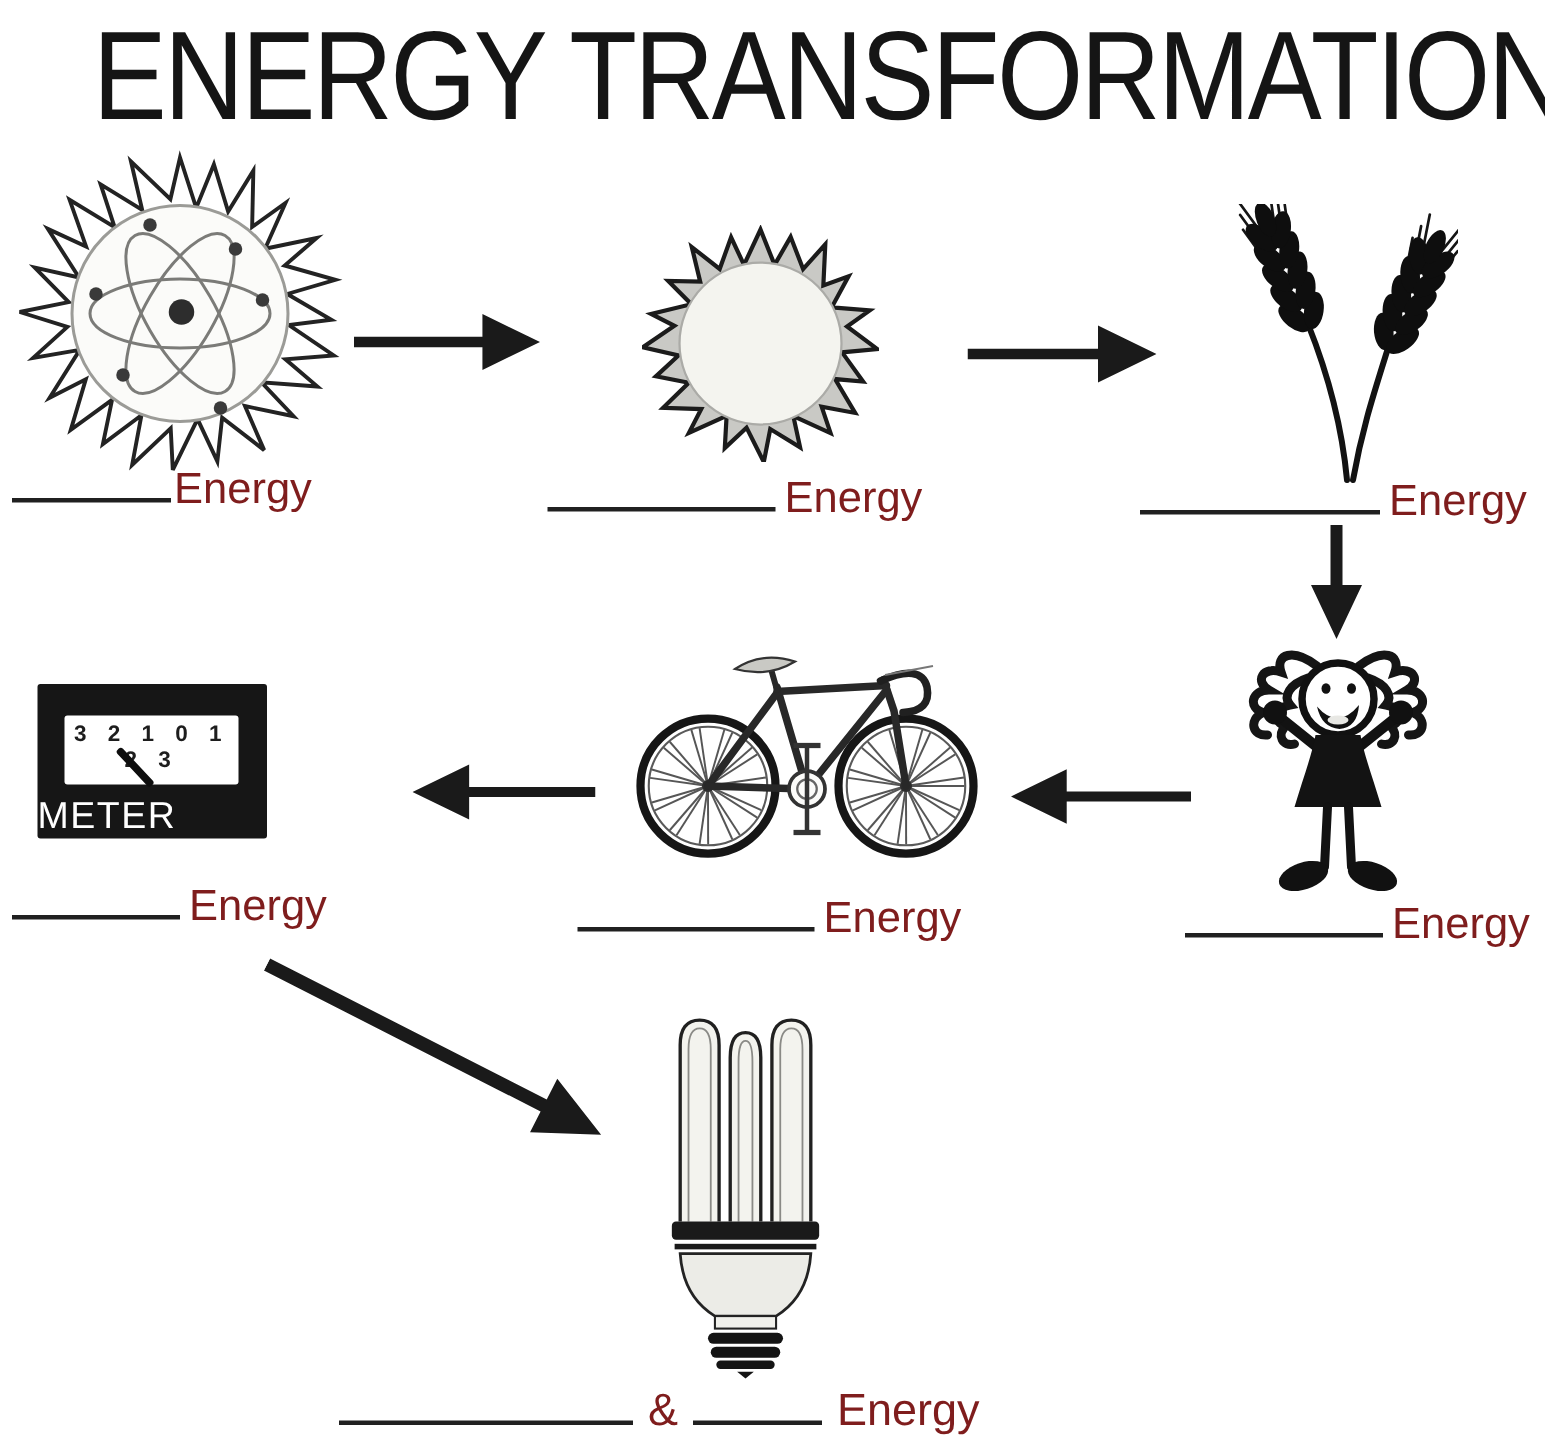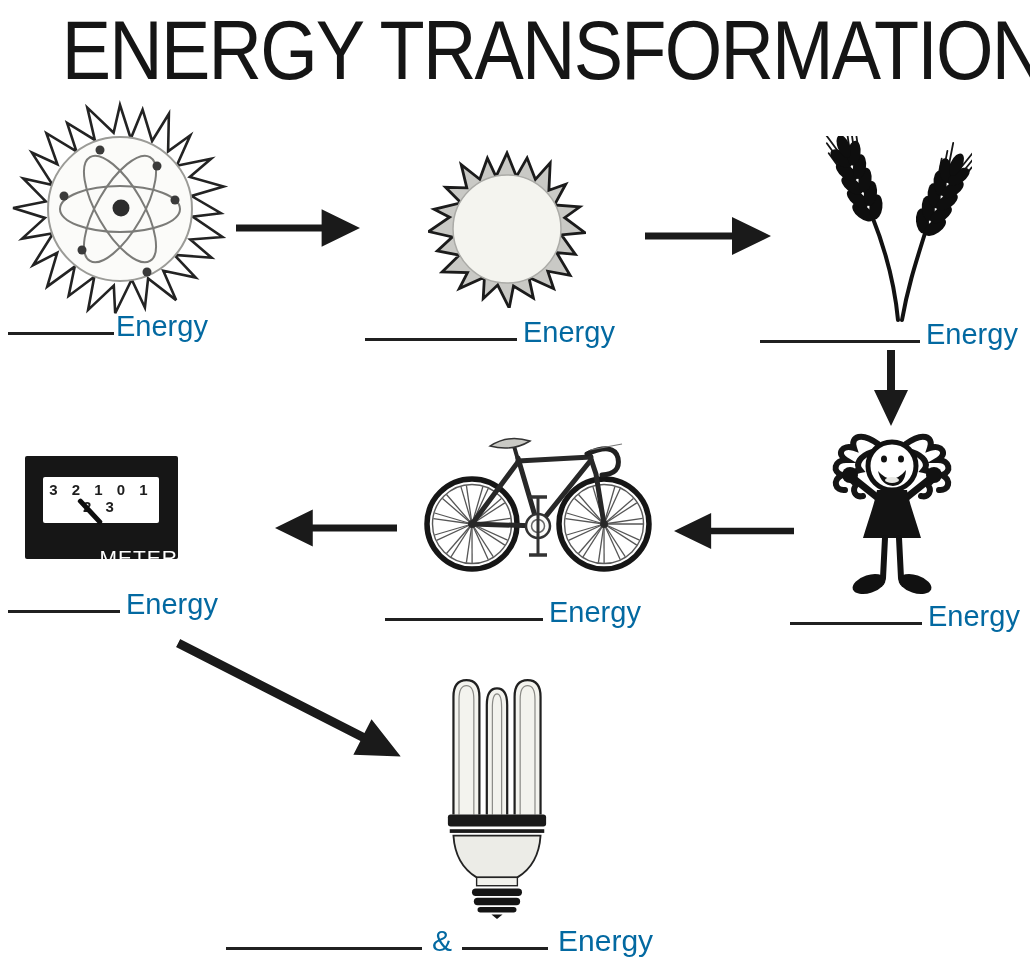--- a/index.html
+++ b/index.html
@@ -2,31 +2,31 @@
 <html><head>
 <meta charset="utf-8">
 <style>
   html,body{margin:0;padding:0;background:#fff;}
   #canvas{position:relative;width:1030px;height:970px;background:#ffffff;
           font-family:"Liberation Sans",sans-serif;overflow:hidden;color:#222;}
   .abs{position:absolute;}
   .title{left:0;top:2px;width:1030px;text-align:center;font-size:84px;font-weight:400;
          letter-spacing:-2px;color:#151515;transform:scaleX(0.88);transform-origin:50% 50%;
          white-space:nowrap;}
-  .label{display:flex;align-items:flex-end;color:#0369a1;font-size:29px;line-height:1;gap:6px;white-space:nowrap;}
+  .label{display:flex;align-items:flex-end;color:#7f1d1d;font-size:29px;line-height:1;gap:6px;white-space:nowrap;}
   .label .blank{height:0;border-bottom:3px solid #202020;margin-bottom:6px;}
   .arrow{fill:#1a1a1a;}
   
   .meter{background:#161616;border-radius:2px;}
   .meter-display{position:absolute;left:18px;top:21px;width:116px;height:46px;background:#ffffff;border-radius:2px;}
   .meter-scale{position:absolute;left:0;right:0;top:4px;text-align:center;font-size:15px;font-weight:700;
                letter-spacing:5px;color:#1d1d1d;}
   .meter-needle{position:absolute;left:36px;top:20px;width:33px;height:4.5px;background:#0e0e0e;
                 transform:rotate(47deg);transform-origin:0 50%;border-radius:2px;}
-  .meter-name{position:absolute;left:0;right:0;top:74px;text-align:right;color:#ffffff;font-size:21px;letter-spacing:1px;margin-top:16px;}
+  .meter-name{position:absolute;left:0;right:0;top:74px;text-align:left;color:#ffffff;font-size:25px;letter-spacing:1px;}
   
   .wheat-stems path{fill:none;stroke:#121212;stroke-width:4;stroke-linecap:round;}
   .wheat-head{fill:#0e0e0e;}
   .wheat-head line{stroke:#161616;stroke-width:1.8;stroke-linecap:round;}
   .spokes line{stroke:#565656;stroke-width:1.3;}
   .bike-frame path{fill:none;stroke:#282828;stroke-width:5;stroke-linecap:round;}
   .girl-hair path{fill:none;stroke:#151515;stroke-width:6;stroke-linecap:round;}
   .girl-limb{fill:none;stroke:#121212;stroke-linecap:round;}
 </style>
 </head>

